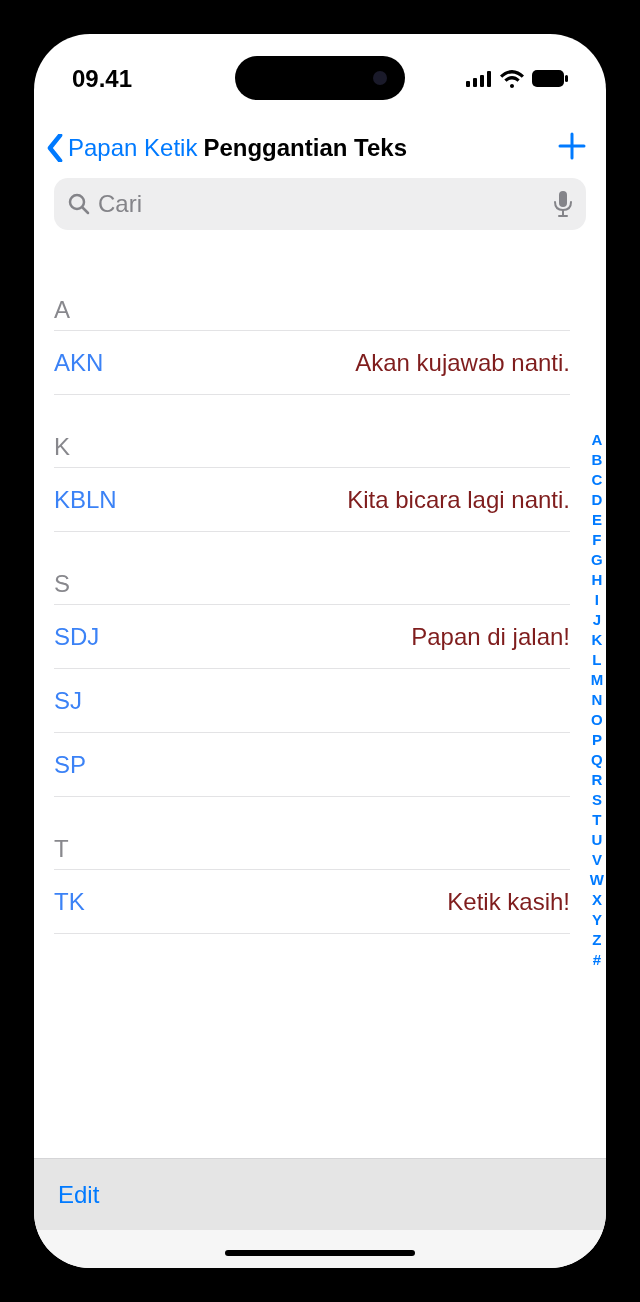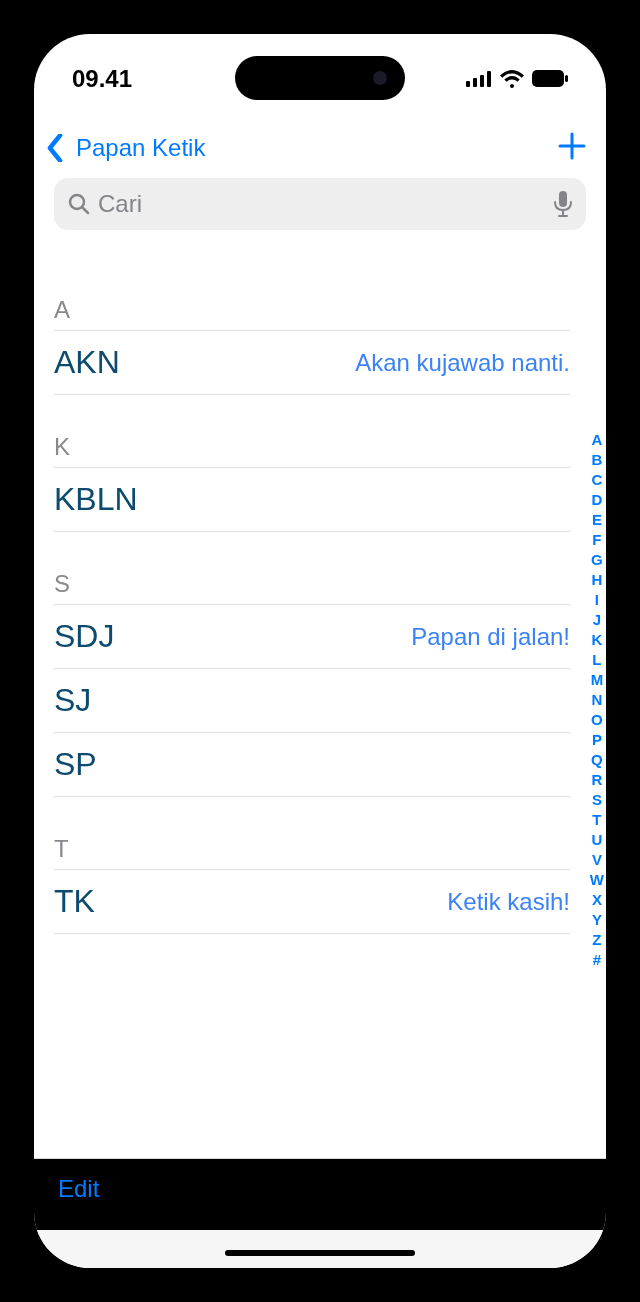--- a/index.html
+++ b/index.html
@@ -77,21 +77,21 @@
       display: flex;
       align-items: center;
       padding: 10px 20px 14px 12px;
       justify-content: space-between;
     }
     .back-button {
       display: flex;
       align-items: center;
       color: #007aff;
       font-size: 24px;
-      gap: 12px;
+      gap: 4px;
     }
     .back-chevron {
       width: 18px;
       height: 28px;
     }
     .nav-title {
       font-size: 24px;
       font-weight: 600;
       color: #000;
       margin-left: 6px;
@@ -145,47 +145,48 @@
       padding-top: 54px;
     }
     .list-row {
       display: flex;
       justify-content: space-between;
       align-items: center;
       height: 64px;
       border-bottom: 1px solid #e3e3e5;
     }
     .shortcut {
-      font-size: 32px;
-      color: #0c4a6e;
+      font-size: 24px;
+      color: #3b82f6;
     }
     .phrase {
       font-size: 24px;
-      color: #3b82f6;
+      color: #7f1d1d;
     }
     .index-bar {
       position: absolute;
       right: 2px;
       top: 50%;
       transform: translateY(-50%);
       display: flex;
       flex-direction: column;
       align-items: center;
       gap: 0px;
     }
     .index-letter {
       color: #007aff;
       font-size: 15px;
       font-weight: 600;
       line-height: 20px;
     }
     .toolbar {
       height: 72px;
-      background: #000000;
-      display: flex;
+      background: #e5e5e5;
+      display: flex;
+      align-items: center;
       padding: 16px 24px;
       border-top: 1px solid #d5d5d7;
     }
     .edit-button {
       color: #007aff;
       font-size: 24px;
     }
     .home-indicator {
       position: absolute;
       bottom: 12px;
@@ -228,20 +229,21 @@
     </div>
 
     <div class="nav-bar">
       <div class="nav-left">
         <div class="back-button">
           <svg class="back-chevron" viewBox="0 0 12 22">
               <path d="M10 1 L2 11 L10 21" stroke="#007aff" stroke-width="3.5" fill="none" stroke-linecap="round" stroke-linejoin="round"></path>
             </svg>
           <span>Papan Ketik</span>
         </div>
+        <span class="nav-title">Penggantian Teks</span>
       </div>
       <div class="add-button">
         <svg width="28" height="28" viewBox="0 0 28 28">
             <path d="M14 2 V26 M2 14 H26" stroke="#007aff" stroke-width="3" stroke-linecap="round"></path>
           </svg>
       </div>
     </div>
 
     <div class="search-bar">
       <svg class="search-icon" width="22" height="22" viewBox="0 0 22 22">
@@ -259,20 +261,21 @@
     <div class="content">
       <div class="list" id="list-container">
           <div class="section-header first">A</div>
           <div class="list-row">
             <span class="shortcut">AKN</span>
             <span class="phrase">Akan kujawab nanti.</span>
           </div>
           <div class="section-header">K</div>
           <div class="list-row">
             <span class="shortcut">KBLN</span>
+            <span class="phrase">Kita bicara lagi nanti.</span>
           </div>
           <div class="section-header">S</div>
           <div class="list-row">
             <span class="shortcut">SDJ</span>
             <span class="phrase">Papan di jalan!</span>
           </div>
           <div class="list-row">
             <span class="shortcut">SJ</span>
           </div>
           <div class="list-row">

